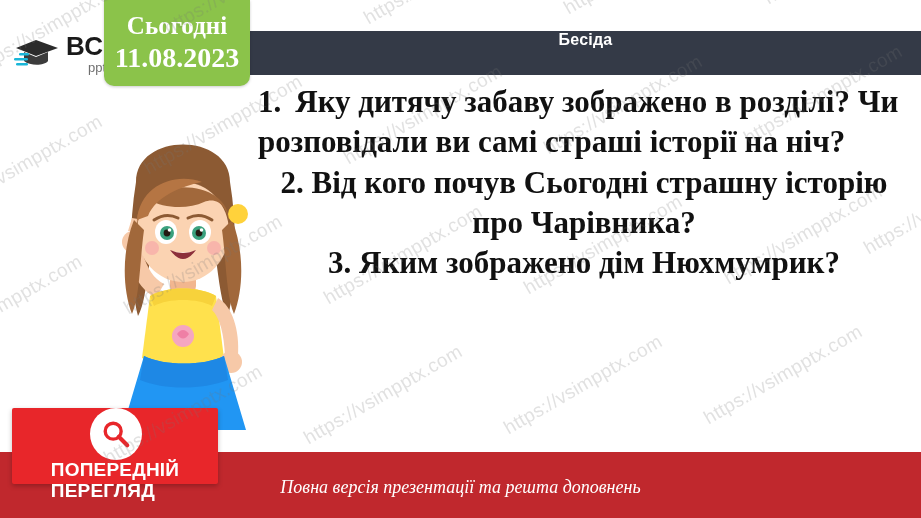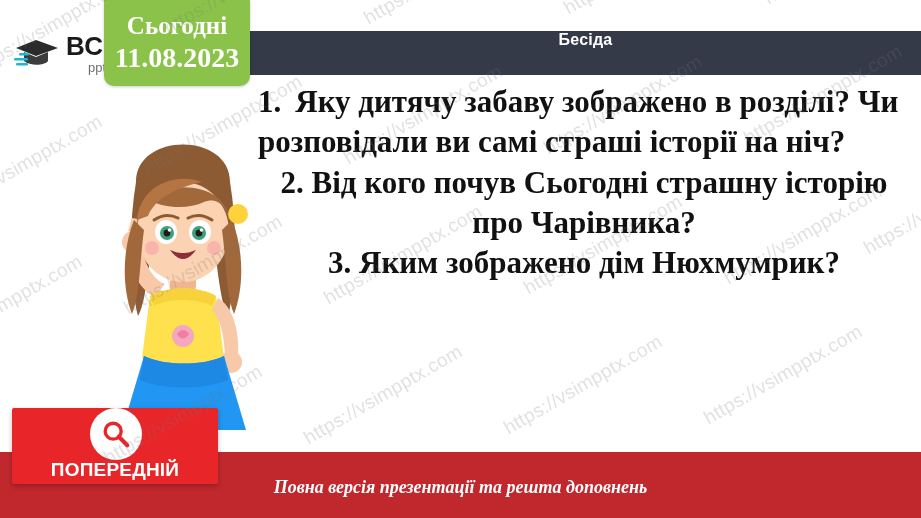--- a/index.html
+++ b/index.html
@@ -134,21 +134,21 @@
   }
   
   .bottom-banner{
     position:absolute;left:0;bottom:0;width:921px;height:62px;
     background:#c0282d;
     display:flex;flex-direction:column;align-items:center;justify-content:center;
     z-index:32;
   }
   .bottom-banner div{
     font-family:"Liberation Serif", serif;
-    font-style:italic;font-weight:bold;font-size:18px;color:#ffffff;
+    font-style:italic;font-weight:normal;font-size:18px;color:#ffffff;
     line-height:1.25;
   }
   .red-strip{
     position:absolute;left:0;bottom:62px;width:921px;height:4px;
     background:#c0282d;z-index:32;
   }
 </style>
 </head>
 <body>
 
@@ -271,20 +271,21 @@
 
   <div class="preview-btn">
     <div class="preview-circle">
       <svg viewBox="0 0 32 32" width="30" height="30">
         <circle cx="13" cy="13" r="8.5" fill="none" stroke="#e8262a" stroke-width="3.6"></circle>
         <line x1="19" y1="19" x2="28" y2="28" stroke="#e8262a" stroke-width="4.4" stroke-linecap="round"></line>
       </svg>
     </div>
     <div class="preview-label">
       <div>ПОПЕРЕДНІЙ</div>
+      <div>ПЕРЕГЛЯД</div>
     </div>
   </div>
 
   <div class="red-strip"></div>
   <div class="bottom-banner">
     <div>Повна версія презентації та решта доповнень</div>
   </div>
 
 </div>
 

